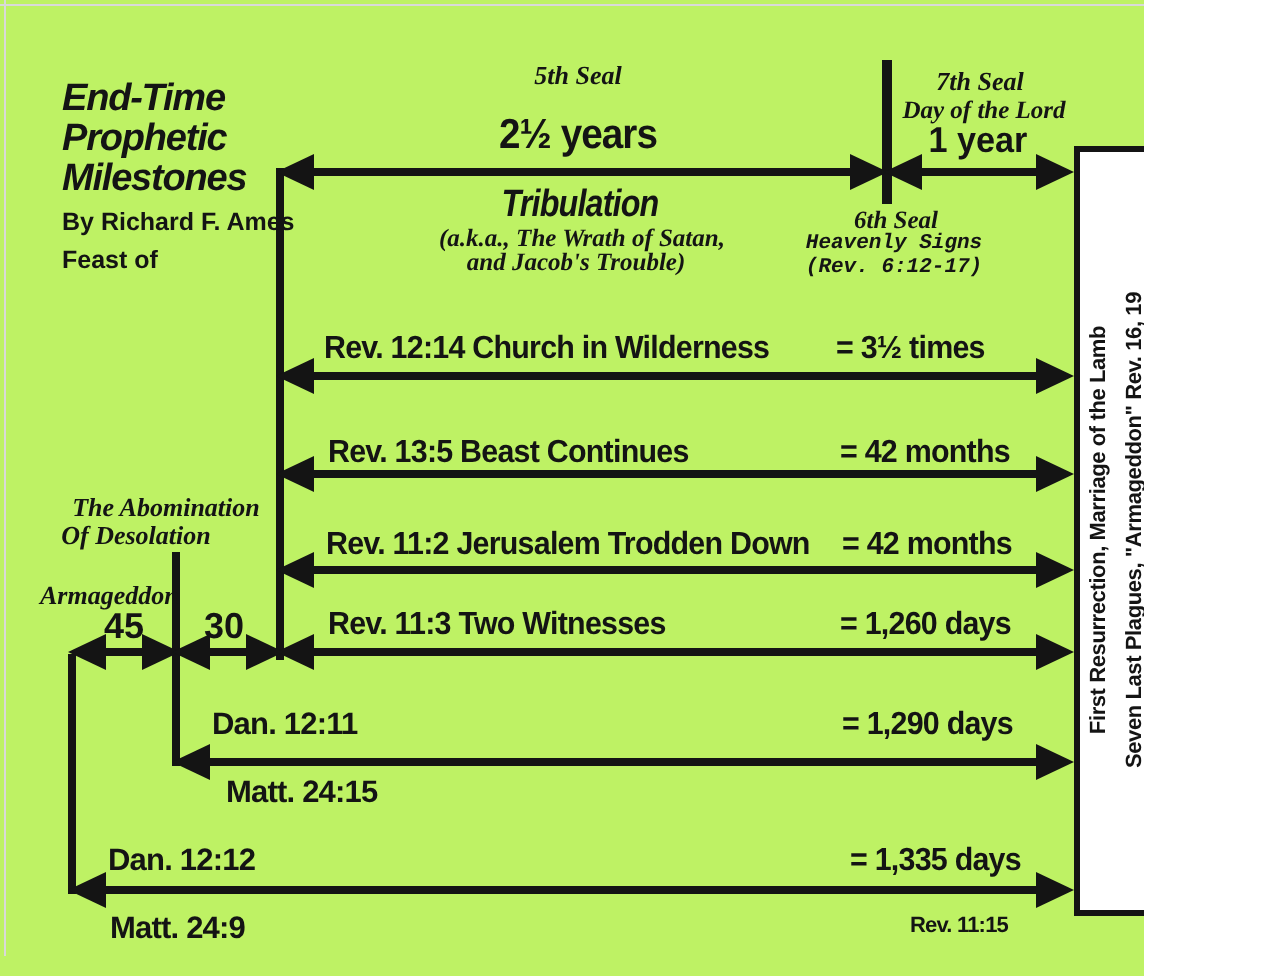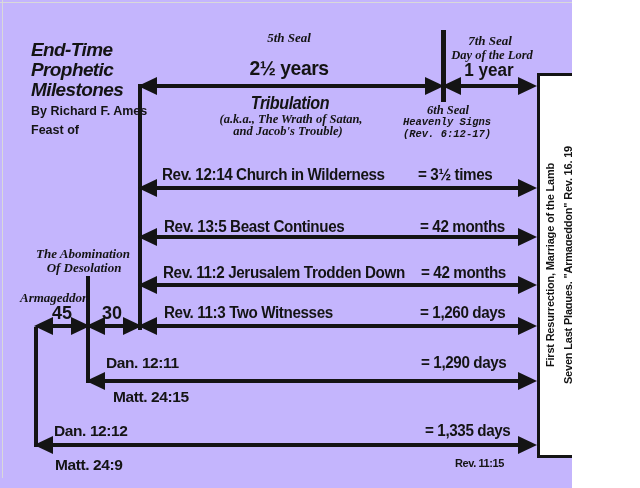--- a/index.html
+++ b/index.html
@@ -1,17 +1,17 @@
 <!DOCTYPE html>
 <html><head>
 <meta charset="utf-8">
 <style>
   html,body { margin:0; padding:0; background:#ffffff; }
   .canvas {
-    position:relative; width:572px; height:488px; background:#c4b5fd;
+    position:relative; width:572px; height:488px; background:#bef264;
     font-family:"Liberation Sans", sans-serif; color:#141414; overflow:hidden;
   }
   .abs { position:absolute; white-space:nowrap; }
   .ctr { transform:translateX(-50%); }
   .vline { position:absolute; background:#141414; }
   .hairline { position:absolute; background:#d9d9d9; }
 
   
   .arrow { position:absolute; height:18px; }
   .arrow .shaft { position:absolute; left:10px; right:10px; top:7px; height:4px; background:#141414; }
@@ -114,21 +114,21 @@
 
   <div class="abs row-label" style="left:164px; top:304px;">Rev. 11:3 Two Witnesses</div>
   <div class="abs row-value" style="left:420px; top:304px;">= 1,260 days</div>
   <div class="arrow" style="left:138px; top:317px; width:399px;">
     <span class="hl"></span>
     <span class="shaft"></span>
     <span class="hr"></span>
   </div>
 
   <div class="abs ctr serif-bi sz13" style="left:83px; top:246px;">The Abomination</div>
-  <div class="abs ctr serif-bi sz13" style="left:84px; top:260px;">Of Desolation</div>
+  <div class="abs ctr serif-bi sz13" style="left:68px; top:260px;">Of Desolation</div>
   <div class="abs serif-bi sz13" style="left:20px; top:290px;">Armageddon</div>
   <div class="abs ctr num" style="left:62px; top:303px;">45</div>
   <div class="abs ctr num" style="left:112px; top:303px;">30</div>
 
   <div class="arrow" style="left:34px; top:317px; width:56px;">
     <span class="hl"></span>
     <span class="shaft"></span>
     <span class="hr"></span>
   </div>
   <div class="arrow" style="left:86px; top:317px; width:56px;">

